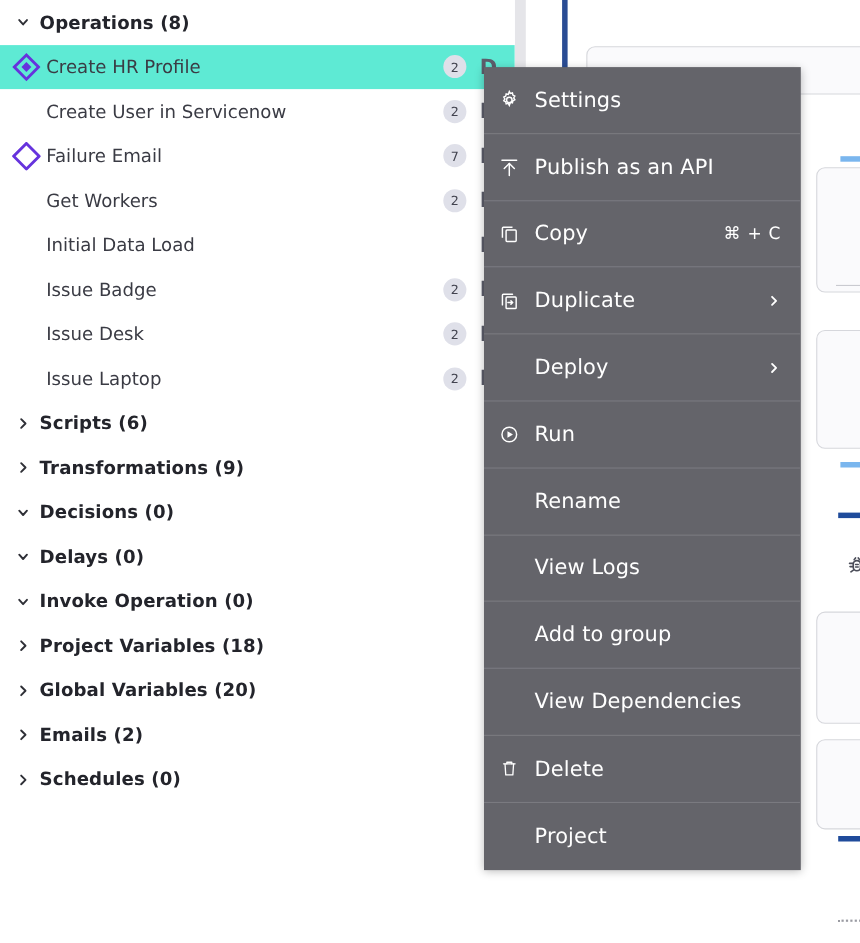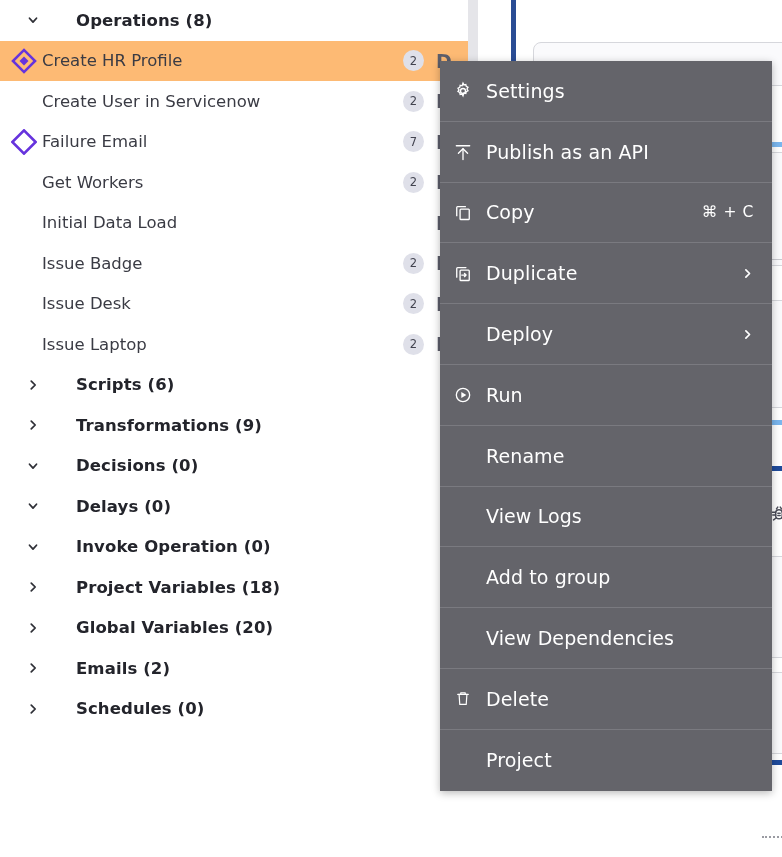--- a/index.html
+++ b/index.html
@@ -103,25 +103,24 @@
   .tree-row {
     position: relative;
     display: flex;
     align-items: center;
     height: 40.5px;
     padding: 0 16px 0 0;
     box-sizing: border-box;
     white-space: nowrap;
   }
   .tree-row.group {
-    padding-left: 26px;
-    gap: 28px;
+    padding-left: 14px;
   }
   .tree-row.selected {
-    background: #fdba74;
+    background: #5eead4;
   }
   .chev {
     width: 18px;
     min-width: 18px;
     display: flex;
     align-items: center;
     justify-content: flex-start;
     color: #2f3037;
   }
   .chev svg { display: block; }
@@ -171,21 +170,21 @@
     color: #5d5e6b;
     width: 16px;
     text-align: center;
   }
 
   
   .ctx-menu {
     position: absolute;
     left: 440px;
     top: 61px;
-    width: 332px;
+    width: 288px;
     background: #64646a;
     box-shadow: 0 2px 8px rgba(0,0,0,0.28);
     z-index: 50;
   }
   .ctx-item {
     position: relative;
     display: flex;
     align-items: center;
     height: 60.8px;
     box-sizing: border-box;

